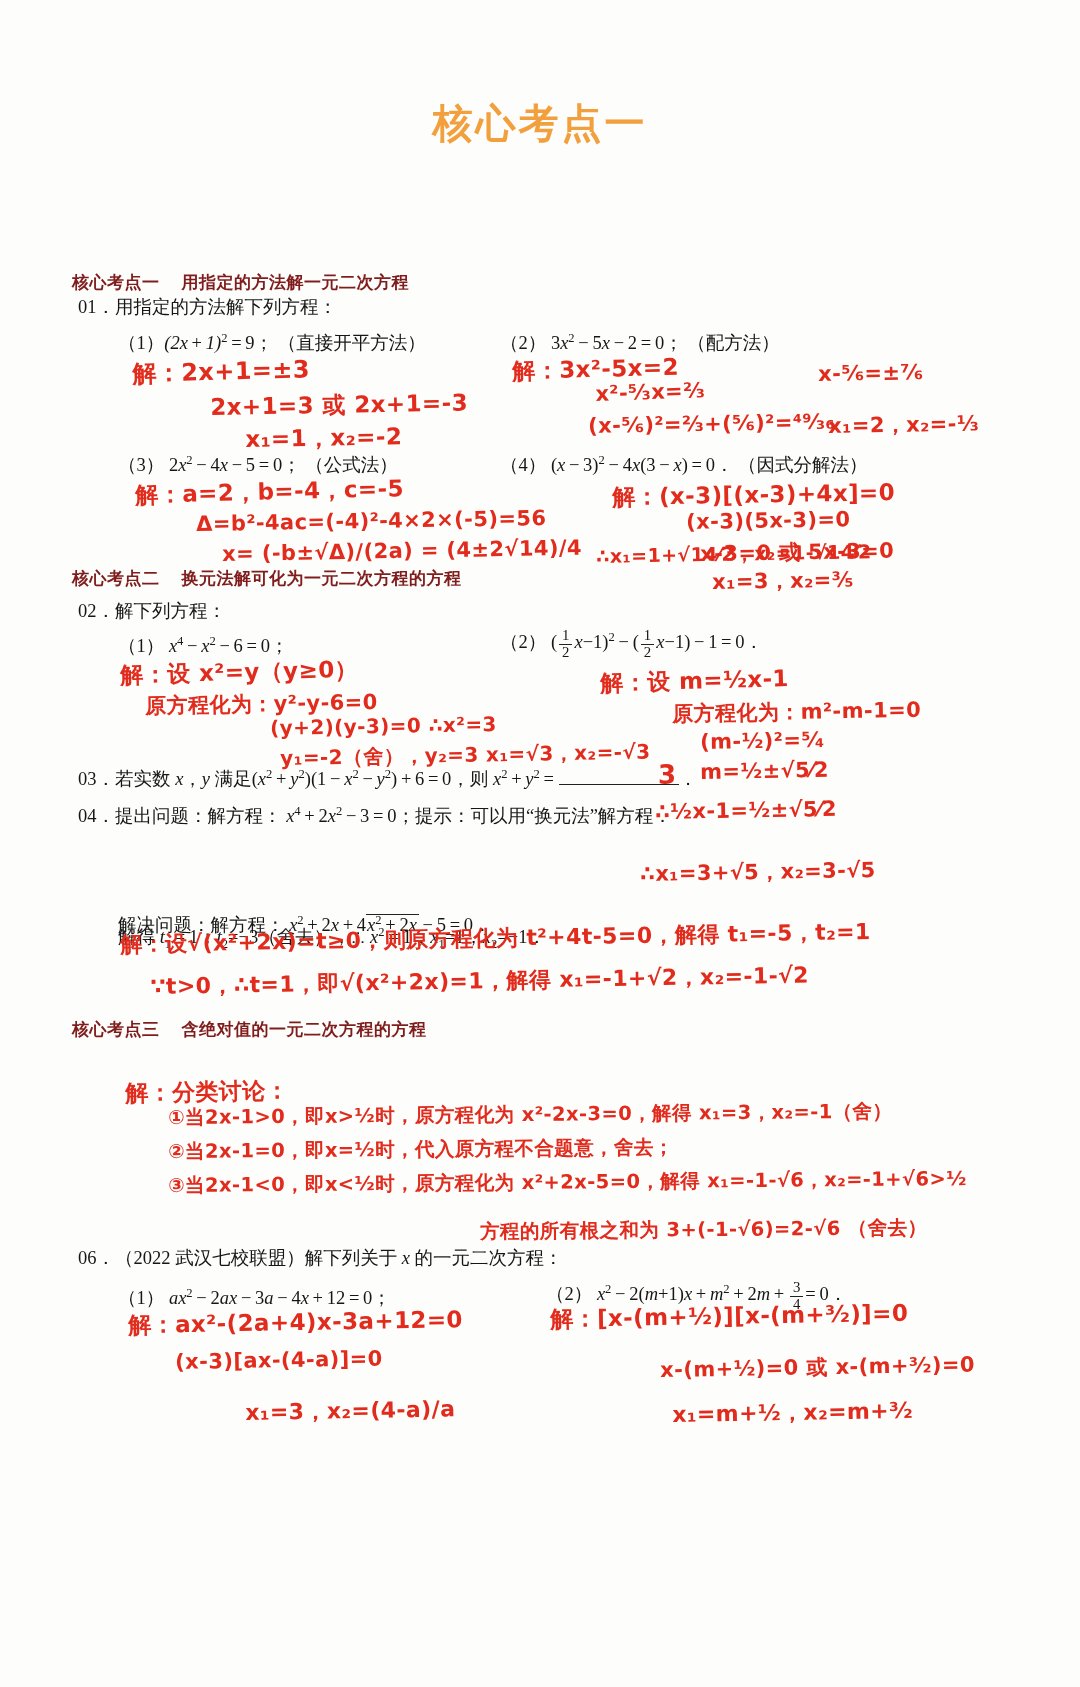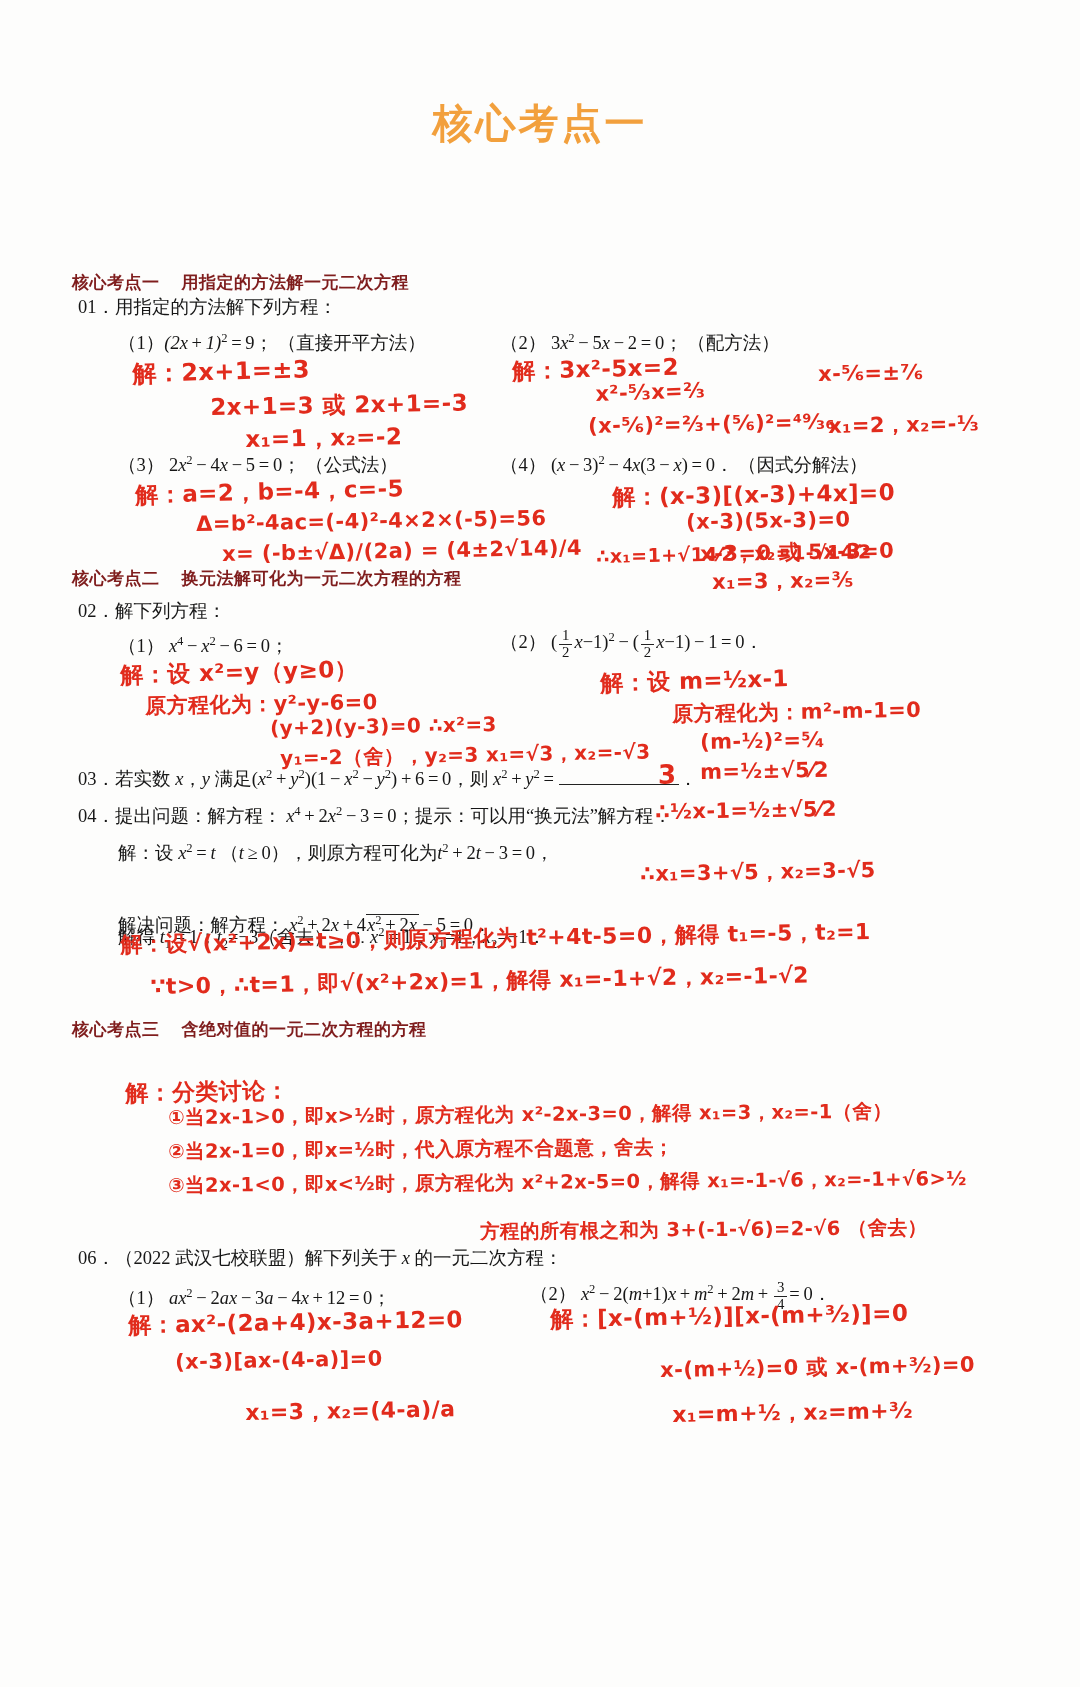--- a/index.html
+++ b/index.html
@@ -125,43 +125,40 @@
     （2）&nbsp;(<span class="frac"><span class="n">1</span><span class="d">2</span></span><span class="it">x</span>−1)<sup>2</sup> − (<span class="frac"><span class="n">1</span><span class="d">2</span></span><span class="it">x</span>−1) − 1 = 0．
   </div>
 
   <div class="qline" style="left:78px;top:766px;">
     <span class="qnum">03．</span>若实数&nbsp;<span class="it">x</span>，<span class="it">y</span>&nbsp;满足(<span class="it">x</span><sup>2</sup> + <span class="it">y</span><sup>2</sup>)(1 − <span class="it">x</span><sup>2</sup> − <span class="it">y</span><sup>2</sup>) + 6 = 0，则&nbsp;<span class="it">x</span><sup>2</sup> + <span class="it">y</span><sup>2</sup> =&nbsp;<span class="blank"></span>．
   </div>
 
   <div class="qline" style="left:78px;top:803px;">
     <span class="qnum">04．</span><span class="bold">提出问题：</span>解方程：&nbsp;<span class="it">x</span><sup>4</sup> + 2<span class="it">x</span><sup>2</sup> − 3 = 0；提示：可以用“换元法”解方程．
   </div>
-  <div class="qline" style="left:118px;top:840px;">
-    解：设&nbsp;<span class="it">x</span><sup>2</sup> = <span class="it">t</span>&nbsp;（<span class="it">t</span> ≥ 0），则原方程可化为<span class="it">t</span><sup>2</sup> + 2<span class="it">t</span> − 3 = 0，
-  </div>
   <div class="qline" style="left:118px;top:876px;margin-top:48px;">
     解得&nbsp;<span class="it">t</span><sub>1</sub> = 1；<span class="it">t</span><sub>2</sub>=−3（舍去），∴&nbsp;<span class="it">x</span><sup>2</sup> = 1，<span class="it">x</span><sub>1</sub>=1，<span class="it">x</span><sub>2</sub>=−1．
   </div>
   <div class="qline" style="left:118px;top:912px;">
     <span class="bold">解决问题：</span>解方程：&nbsp;<span class="it">x</span><sup>2</sup> + 2<span class="it">x</span> + 4<span class="sqrt"><span class="it">x</span><sup>2</sup> + 2<span class="it">x</span></span> − 5 = 0．
   </div>
 
   <div class="kaodian" style="top:1018px;">
     <span>核心考点三</span><span class="gap"></span><span>含绝对值的一元二次方程的方程</span>
   </div>
 
 
 
   <div class="qline" style="left:78px;top:1245px;">
     <span class="qnum">06．</span>（2022 武汉七校联盟）解下列关于&nbsp;<span class="it">x</span>&nbsp;的一元二次方程：
   </div>
   <div class="qline" style="left:118px;top:1285px;">
     （1）&nbsp;<span class="it">ax</span><sup>2</sup> − 2<span class="it">ax</span> − 3<span class="it">a</span> − 4<span class="it">x</span> + 12 = 0；
   </div>
-  <div class="qline" style="left:530px;top:1280px;">
+  <div class="qline" style="left:546px;top:1280px;">
     （2）&nbsp;<span class="it">x</span><sup>2</sup> − 2(<span class="it">m</span>+1)<span class="it">x</span> + <span class="it">m</span><sup>2</sup> + 2<span class="it">m</span> + <span class="frac"><span class="n">3</span><span class="d">4</span></span>= 0．
   </div>
 
   <div class="hw" style="left:132px;top:358px;font-size:24px;transform:rotate(-1.5deg);">解：2x+1=±3</div>
   <div class="hw" style="left:210px;top:392px;font-size:23px;transform:rotate(-1deg);">2x+1=3 或 2x+1=-3</div>
   <div class="hw" style="left:245px;top:424px;font-size:23px;transform:rotate(-1deg);">x₁=1，x₂=-2</div>
 
   <div class="hw" style="left:512px;top:356px;font-size:23px;transform:rotate(-1.5deg);">解：3x²-5x=2</div>
   <div class="hw" style="left:595px;top:382px;font-size:21px;transform:rotate(-2deg);">x²-⁵⁄₃x=⅔</div>
   <div class="hw" style="left:588px;top:414px;font-size:21px;transform:rotate(-1deg);">(x-⁵⁄₆)²=⅔+(⁵⁄₆)²=⁴⁹⁄₃₆</div>

